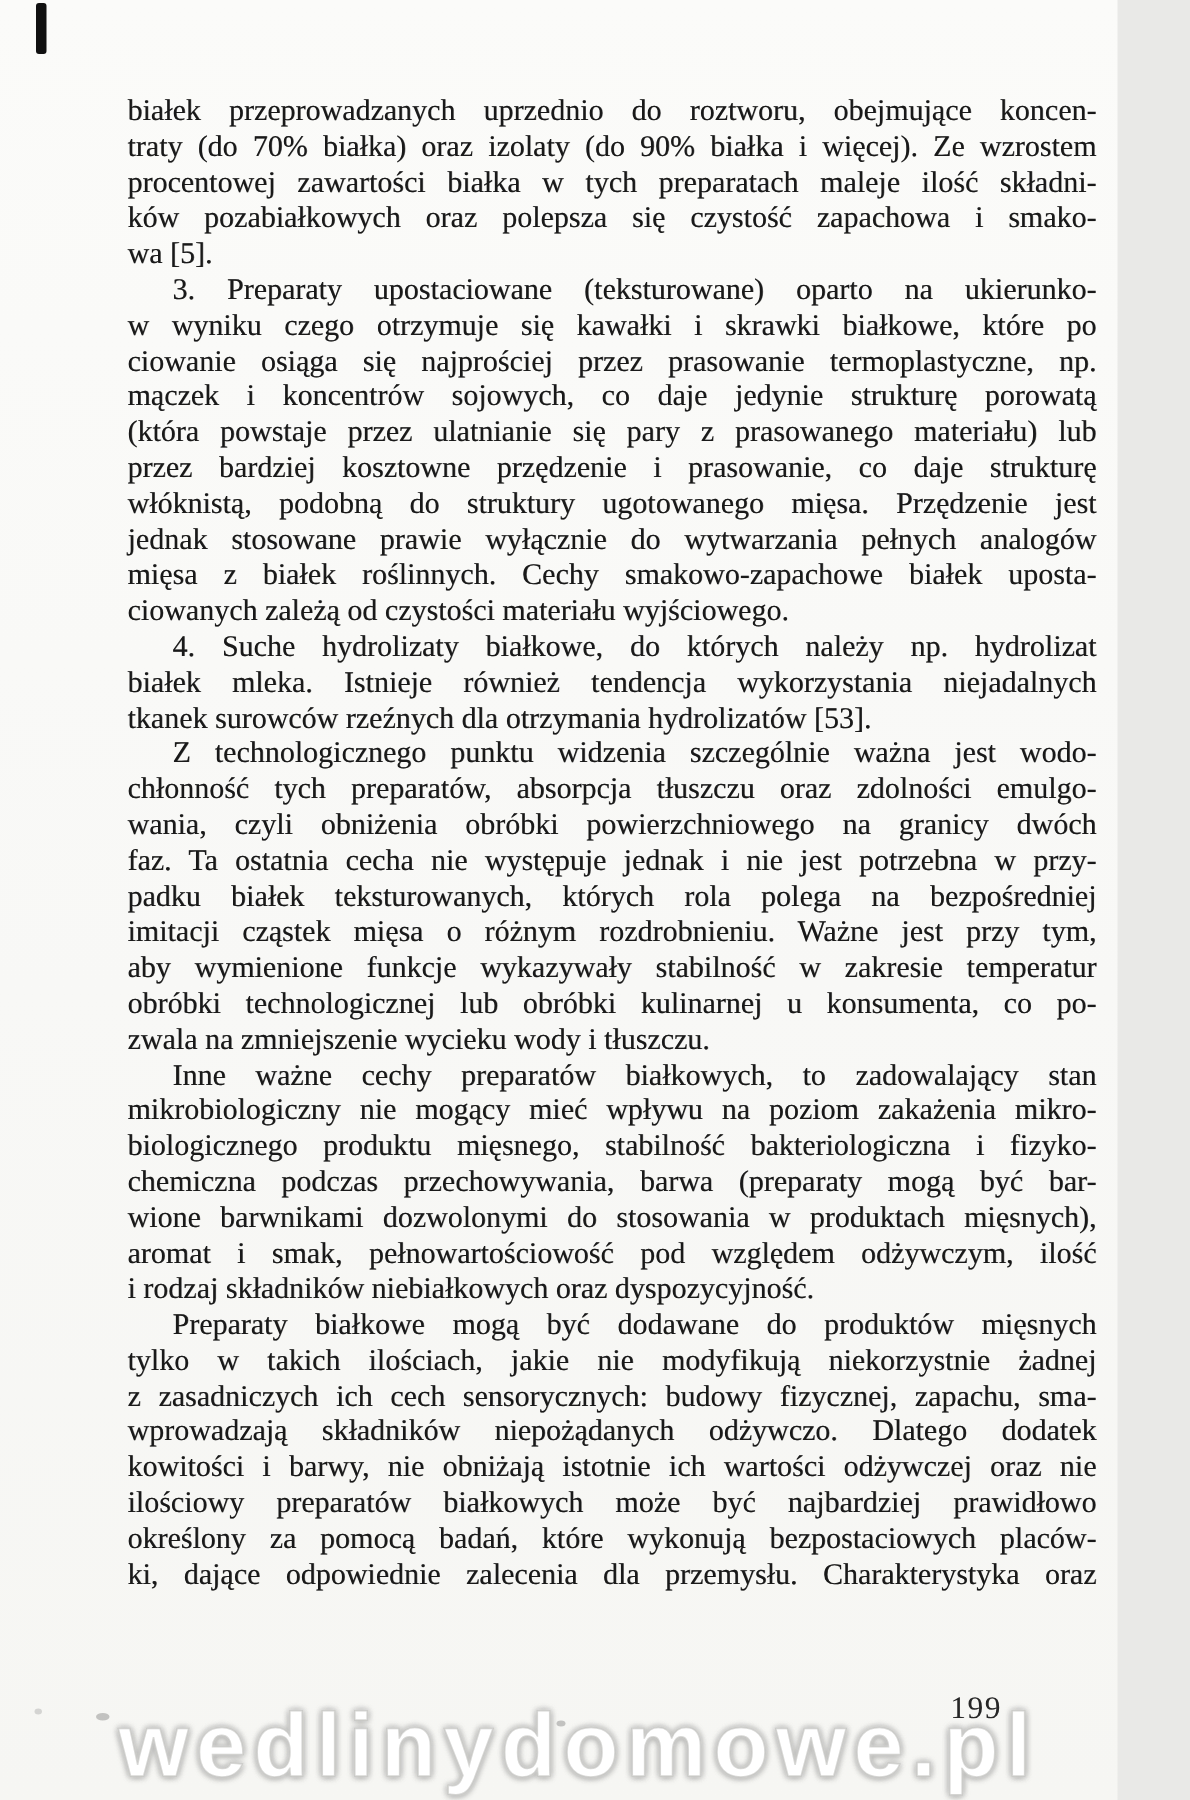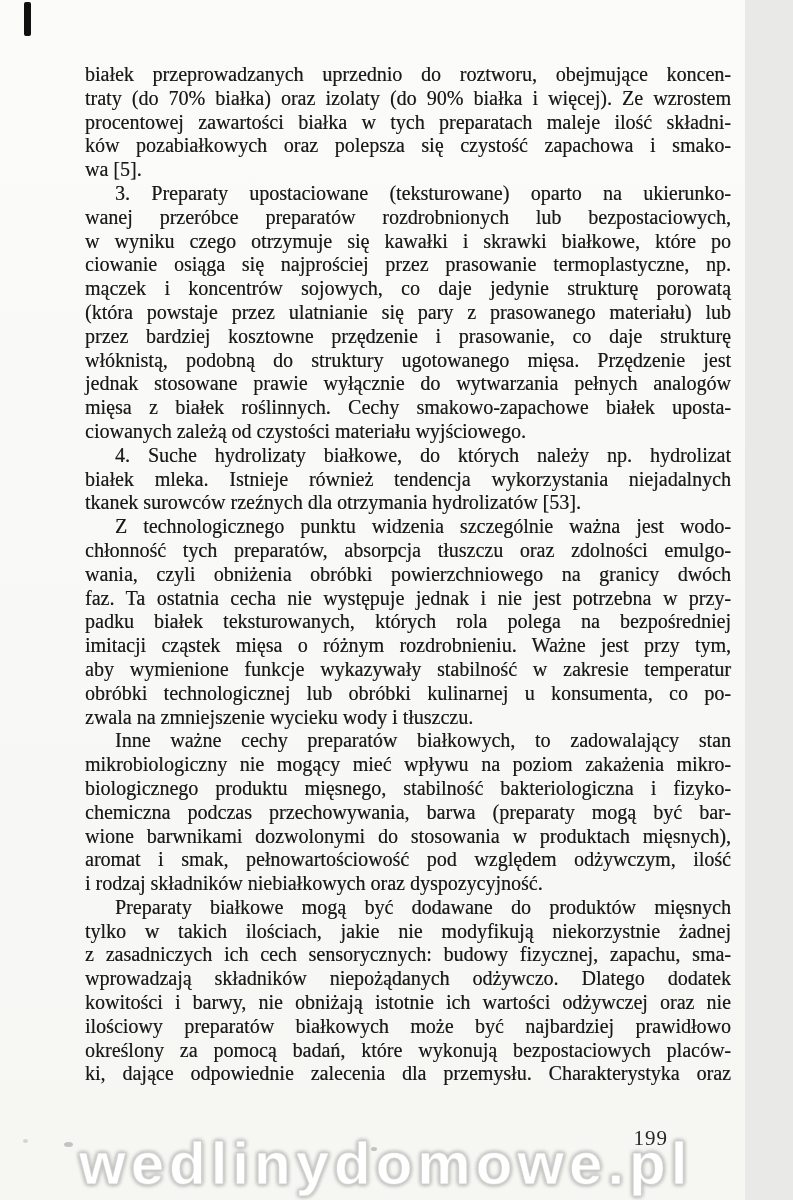--- a/index.html
+++ b/index.html
@@ -94,21 +94,20 @@
   <main class="text-block" id="paragraphs">
       <div class="paragraph">
         <div class="line">białek przeprowadzanych uprzednio do roztworu, obejmujące koncen-</div>
         <div class="line">traty (do 70% białka) oraz izolaty (do 90% białka i więcej). Ze wzrostem</div>
         <div class="line">procentowej zawartości białka w tych preparatach maleje ilość składni-</div>
         <div class="line">ków pozabiałkowych oraz polepsza się czystość zapachowa i smako-</div>
         <div class="line para-end">wa [5].</div>
       </div>
       <div class="paragraph">
         <div class="line para-start">3. Preparaty upostaciowane (teksturowane) oparto na ukierunko-</div>
-        <div class="line">wanej przeróbce preparatów rozdrobnionych lub bezpostaciowych,</div>
         <div class="line">w wyniku czego otrzymuje się kawałki i skrawki białkowe, które po</div>
         <div class="line">ciowanie osiąga się najprościej przez prasowanie termoplastyczne, np.</div>
         <div class="line">mączek i koncentrów sojowych, co daje jedynie strukturę porowatą</div>
         <div class="line">(która powstaje przez ulatnianie się pary z prasowanego materiału) lub</div>
         <div class="line">przez bardziej kosztowne przędzenie i prasowanie, co daje strukturę</div>
         <div class="line">włóknistą, podobną do struktury ugotowanego mięsa. Przędzenie jest</div>
         <div class="line">jednak stosowane prawie wyłącznie do wytwarzania pełnych analogów</div>
         <div class="line">mięsa z białek roślinnych. Cechy smakowo-zapachowe białek uposta-</div>
         <div class="line para-end">ciowanych zależą od czystości materiału wyjściowego.</div>
       </div>

